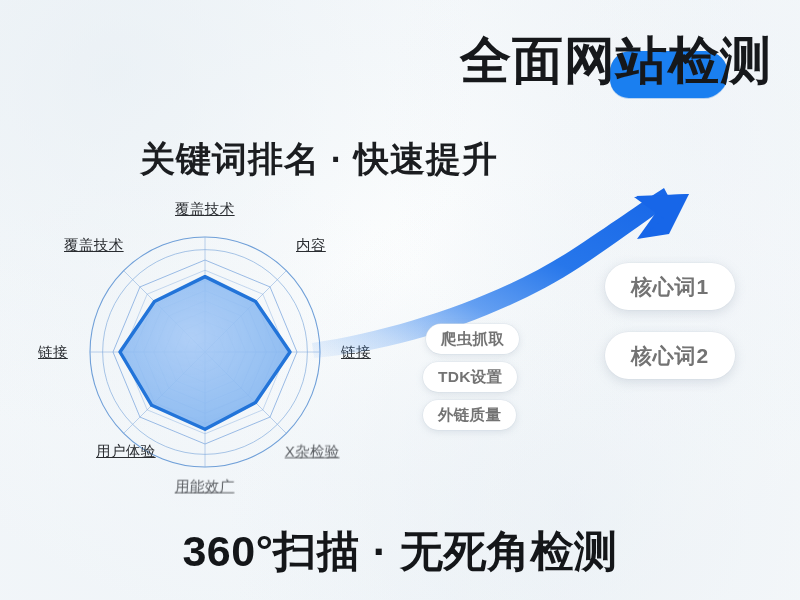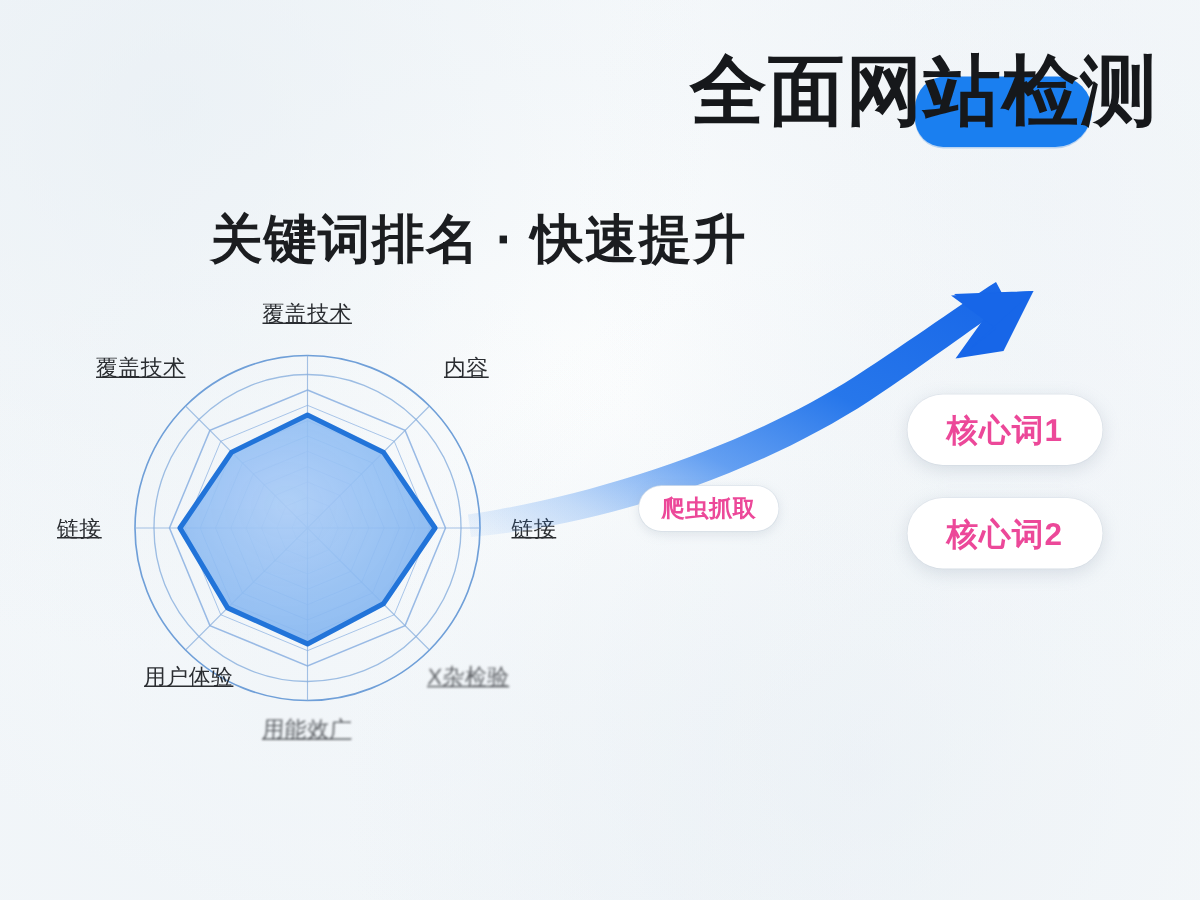--- a/index.html
+++ b/index.html
@@ -143,21 +143,21 @@
   }
 
   
   .pill {
     position: absolute;
     display: flex;
     align-items: center;
     justify-content: center;
     background: #ffffff;
     border-radius: 40px;
-    color: #ec4899;
+    color: #737373;
     box-shadow: 0 2px 7px rgba(150,165,180,0.26), 0 0 0 0.5px rgba(225,232,238,0.9);
     z-index: 5;
   }
   .pill-small {
     font-size: 15.5px;
     font-weight: 600;
     height: 30px;
     padding: 0 15px;
     letter-spacing: 0.3px;
   }
@@ -257,22 +257,29 @@
              L 657 211
              L 637 239
              L 669 234
              Z" fill="#1766e8"></path>
     <path d="M 689 194 L 634 197 L 664 219 L 638 240 Z" fill="#1766e8"></path>
   </svg>
 
   <div class="pill pill-small" style="left:426px; top:324px;">
     <span>爬虫抓取</span>
   </div>
+  <div class="pill pill-small" style="left:423px; top:362px;">
+    <span>TDK设置</span>
+  </div>
+  <div class="pill pill-small" style="left:423px; top:400px;">
+    <span>外链质量</span>
+  </div>
 
   <div class="pill pill-large" style="left:605px; top:263px;">
     <span>核心词1</span>
   </div>
   <div class="pill pill-large" style="left:605px; top:332px;justify-content:center;">
     <span>核心词2</span>
   </div>
 
+  <div class="bottom-title">360°扫描 · 无死角检测</div>
 
 </div>
 
 </body></html>

